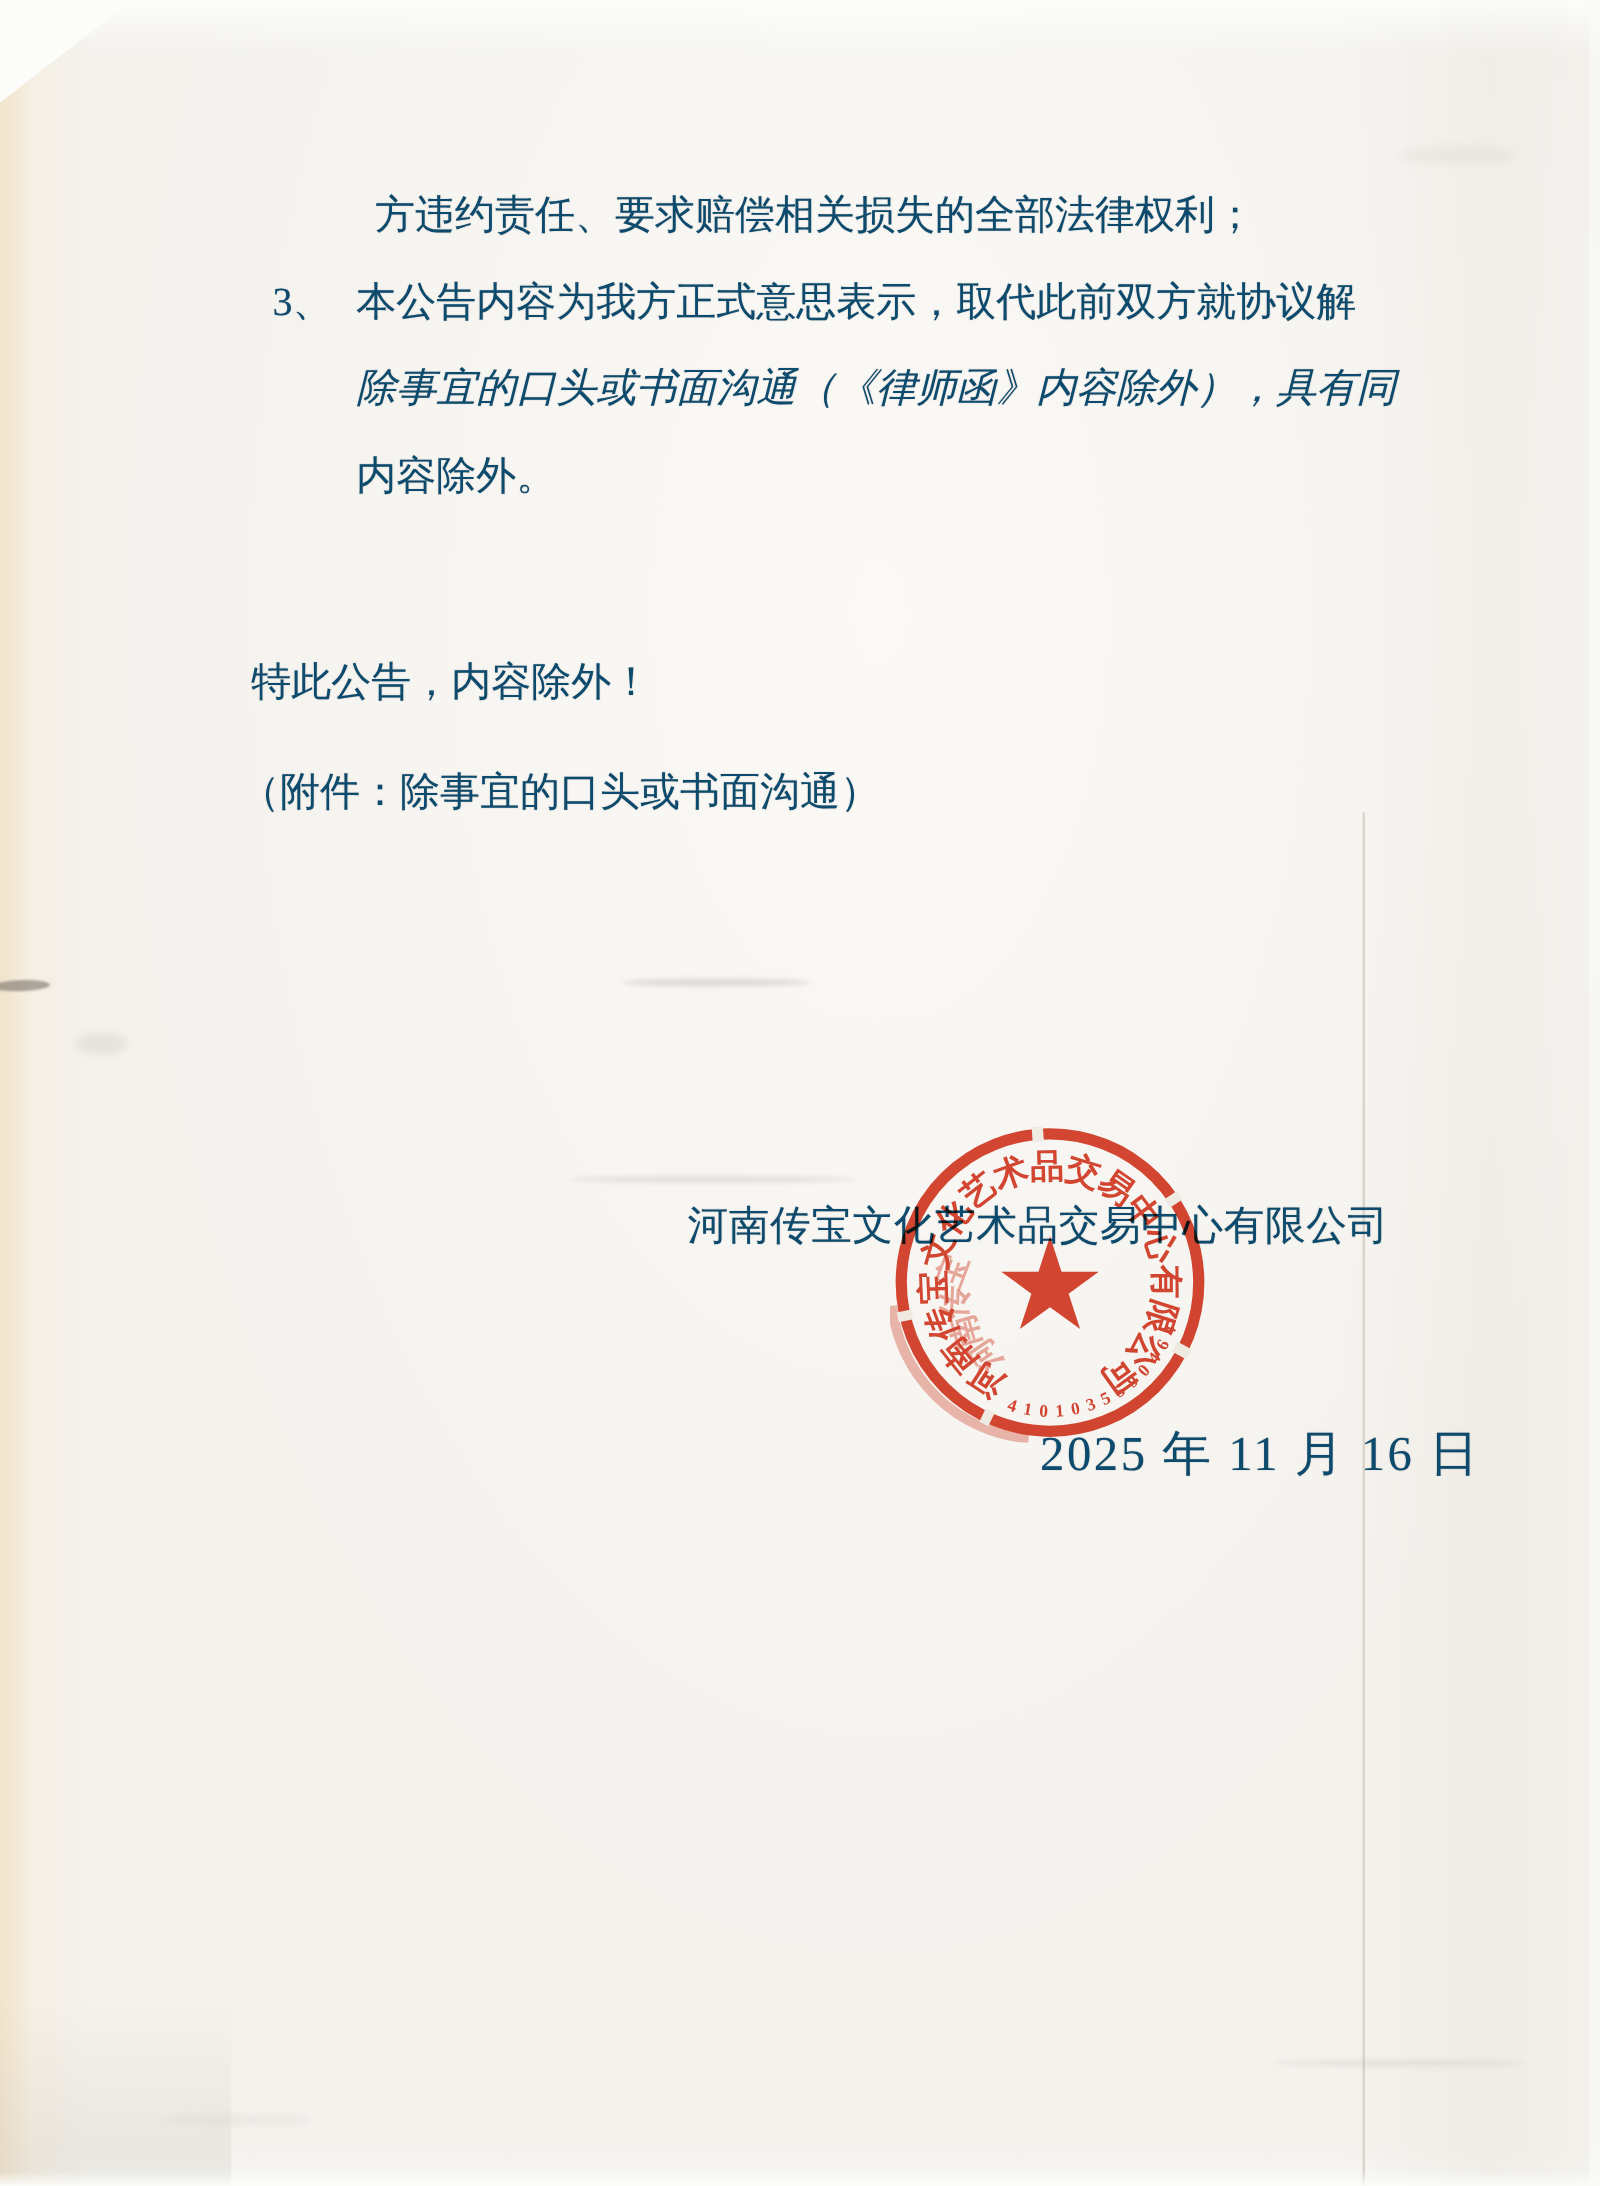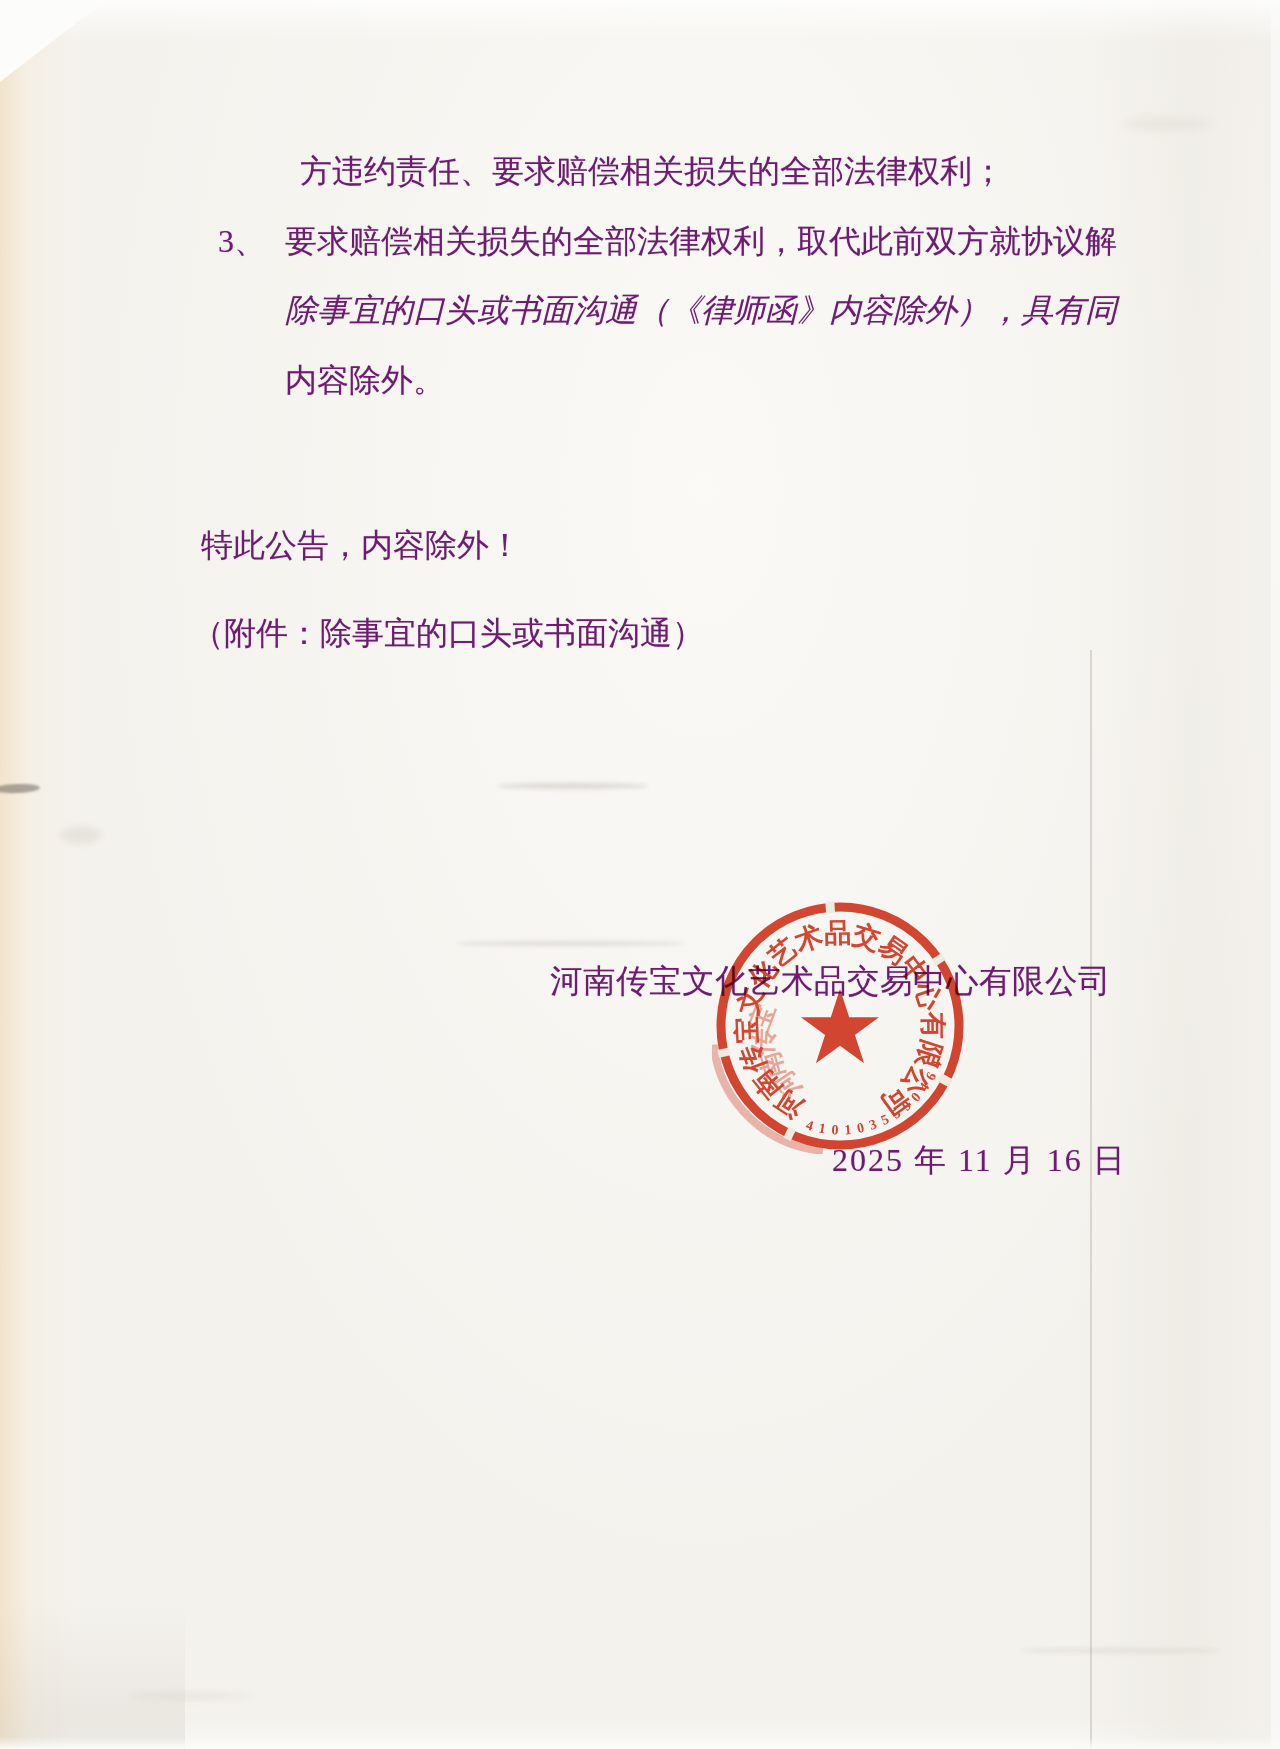--- a/index.html
+++ b/index.html
@@ -9,21 +9,21 @@
     background:
       linear-gradient(90deg, rgba(242,225,198,.85) 0px, rgba(246,236,220,.55) 26px, rgba(247,245,240,0) 72px),
       linear-gradient(180deg, rgba(253,253,251,.9) 0px, rgba(246,244,240,0) 42px),
       radial-gradient(ellipse at 55% 28%, rgba(251,250,247,.9) 0%, rgba(246,244,240,0) 62%),
       linear-gradient(90deg, rgba(0,0,0,0) 84%, rgba(234,231,224,.55) 93%, rgba(243,241,236,.8) 100%),
       linear-gradient(0deg, rgba(250,250,247,.9) 0px, rgba(246,244,240,0) 30px),
       #f4f2ed;
   }
   .txt{
     position:absolute;white-space:nowrap;line-height:1.15;
-    color:#701a75;text-shadow:0 0 1px rgba(45,44,41,.38);
+    color:#0c4a6e;text-shadow:0 0 1px rgba(45,44,41,.38);
     font-size:32px;
   }
   .notch{position:absolute;left:0;top:0;width:106px;height:82px;
     background:#fcfcfa;clip-path:polygon(0 0,100% 0,0 100%);}
   .crease{position:absolute;left:1090px;top:650px;width:2px;height:1099px;
     background:rgba(165,158,146,.35);filter:blur(.5px);}
   .smudge{position:absolute;border-radius:50%;}
   .patch-bl{position:absolute;left:0;top:1600px;width:185px;height:149px;
     background:linear-gradient(180deg, rgba(0,0,0,0), rgba(186,181,170,.22));}
   .strip-bottom{position:absolute;left:0;top:1737px;width:1280px;height:12px;
@@ -52,29 +52,29 @@
 <div class="smudge" style="left:498px;top:783px;width:150px;height:6px;background:rgba(150,144,135,.28);filter:blur(2px);"></div>
 <div class="smudge" style="left:455px;top:941px;width:230px;height:5px;background:rgba(160,154,144,.25);filter:blur(2px);"></div>
 <div class="smudge" style="left:60px;top:826px;width:42px;height:18px;background:rgba(170,164,154,.18);filter:blur(3px);"></div>
 <div class="smudge" style="left:1120px;top:118px;width:92px;height:12px;background:rgba(200,196,188,.22);filter:blur(4px);"></div>
 <div class="smudge" style="left:1020px;top:1648px;width:200px;height:5px;background:rgba(172,166,156,.2);filter:blur(2px);"></div>
 <div class="smudge" style="left:130px;top:1692px;width:120px;height:8px;background:rgba(180,175,166,.15);filter:blur(3px);"></div>
 
 <div class="txt" style="left:300px;top:153px;">方违约责任、要求赔偿相关损失的全部法律权利；</div>
 
 <div class="txt" style="left:218px;top:223px;">3、</div>
-<div class="txt" style="left:285px;top:223px;">要求赔偿相关损失的全部法律权利，取代此前双方就协议解</div>
+<div class="txt" style="left:285px;top:223px;">本公告内容为我方正式意思表示，取代此前双方就协议解</div>
 <div class="txt" style="left:285px;top:292px;font-style:italic;">除事宜的口头或书面沟通（《律师函》内容除外），具有同</div>
 <div class="txt" style="left:285px;top:362px;">内容除外。</div>
 
 <div class="txt" style="left:201px;top:527px;">特此公告，内容除外！</div>
 <div class="txt" style="left:192px;top:615px;">（附件：除事宜的口头或书面沟通）</div>
 
 <div class="txt" style="left:550px;top:963px;font-size:32.5px;letter-spacing:.5px;">河南传宝文化艺术品交易中心有限公司</div>
-<div class="txt" style="left:832px;top:1142px;font-size:32px;letter-spacing:2px;">2025 年 11 月 16 日</div>
+<div class="txt" style="left:832px;top:1142px;font-size:39px;letter-spacing:2px;">2025 年 11 月 16 日</div>
 
 <svg id="seal-svg" viewBox="0 0 256 256" xmlns="http://www.w3.org/2000/svg" style="color: rgb(214, 58, 35);">
 
   <circle cx="120" cy="134" r="119" fill="none" stroke="currentColor" stroke-width="8" opacity=".38" stroke-dasharray="165 580" stroke-dashoffset="-196"></circle>
 
   <circle cx="128" cy="128" r="119" fill="none" stroke="currentColor" stroke-width="9"></circle>
 
   <rect x="122" y="3" width="9" height="12" fill="#f6f4ef" transform="rotate(-4 128 128)"></rect>
   <rect x="122" y="3" width="8" height="12" fill="#f6f4ef" transform="rotate(57 128 128)"></rect>
   <rect x="122" y="3" width="9" height="13" fill="#f6f4ef" transform="rotate(118 128 128)"></rect>

